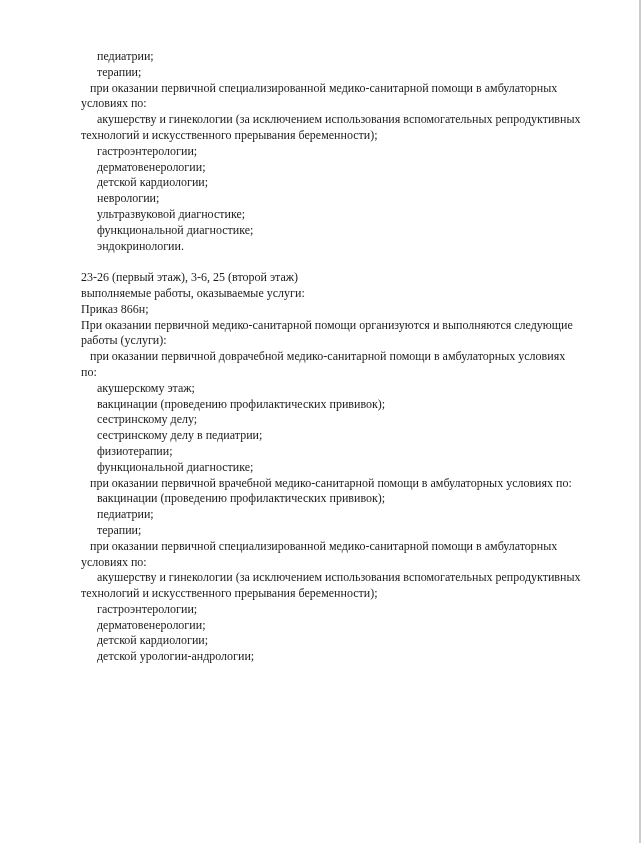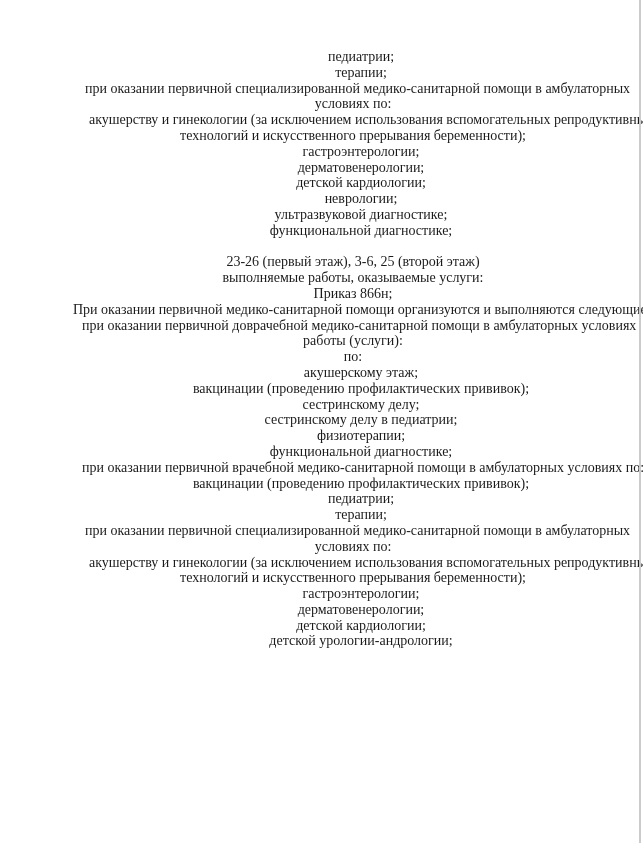--- a/index.html
+++ b/index.html
@@ -20,27 +20,26 @@
     position: absolute;
     top: 0;
     left: 639px;
     width: 2px;
     height: 843px;
     background: #cbcbcb;
   }
   .doc-body {
     position: absolute;
     top: 49px;
-    left: 73px;
+    left: 81px;
     width: 560px;
     font-family: "Liberation Serif", "DejaVu Serif", serif;
-    font-size: 14px;
+    font-size: 12px;
     line-height: 15.8px;
     color: #1b1b1b;
-    text-align: center;
   }
   .line {
     white-space: nowrap;
     height: 15.8px;
   }
   .indent-0 { padding-left: 0; }
   .indent-1 { padding-left: 9px; }
   .indent-2 { padding-left: 16px; }
   .spacer { height: 15.8px; }
 </style>
@@ -54,27 +53,28 @@
       <div class="line indent-1">при оказании первичной специализированной медико-санитарной помощи в амбулаторных</div>
       <div class="line indent-0">условиях по:</div>
       <div class="line indent-2">акушерству и гинекологии (за исключением использования вспомогательных репродуктивных</div>
       <div class="line indent-0">технологий и искусственного прерывания беременности);</div>
       <div class="line indent-2">гастроэнтерологии;</div>
       <div class="line indent-2">дерматовенерологии;</div>
       <div class="line indent-2">детской кардиологии;</div>
       <div class="line indent-2">неврологии;</div>
       <div class="line indent-2">ультразвуковой диагностике;</div>
       <div class="line indent-2">функциональной диагностике;</div>
+      <div class="line indent-2">эндокринологии.</div>
       <div class="line spacer"></div>
       <div class="line indent-0">23-26 (первый этаж), 3-6, 25 (второй этаж)</div>
       <div class="line indent-0">выполняемые работы, оказываемые услуги:</div>
       <div class="line indent-0">Приказ 866н;</div>
       <div class="line indent-0">При оказании первичной медико-санитарной помощи организуются и выполняются следующие</div>
+      <div class="line indent-0">работы (услуги):</div>
       <div class="line indent-1">при оказании первичной доврачебной медико-санитарной помощи в амбулаторных условиях</div>
-      <div class="line indent-0">работы (услуги):</div>
       <div class="line indent-0">по:</div>
       <div class="line indent-2">акушерскому этаж;</div>
       <div class="line indent-2">вакцинации (проведению профилактических прививок);</div>
       <div class="line indent-2">сестринскому делу;</div>
       <div class="line indent-2">сестринскому делу в педиатрии;</div>
       <div class="line indent-2">физиотерапии;</div>
       <div class="line indent-2">функциональной диагностике;</div>
       <div class="line indent-1">при оказании первичной врачебной медико-санитарной помощи в амбулаторных условиях по:</div>
       <div class="line indent-2">вакцинации (проведению профилактических прививок);</div>
       <div class="line indent-2">педиатрии;</div>

